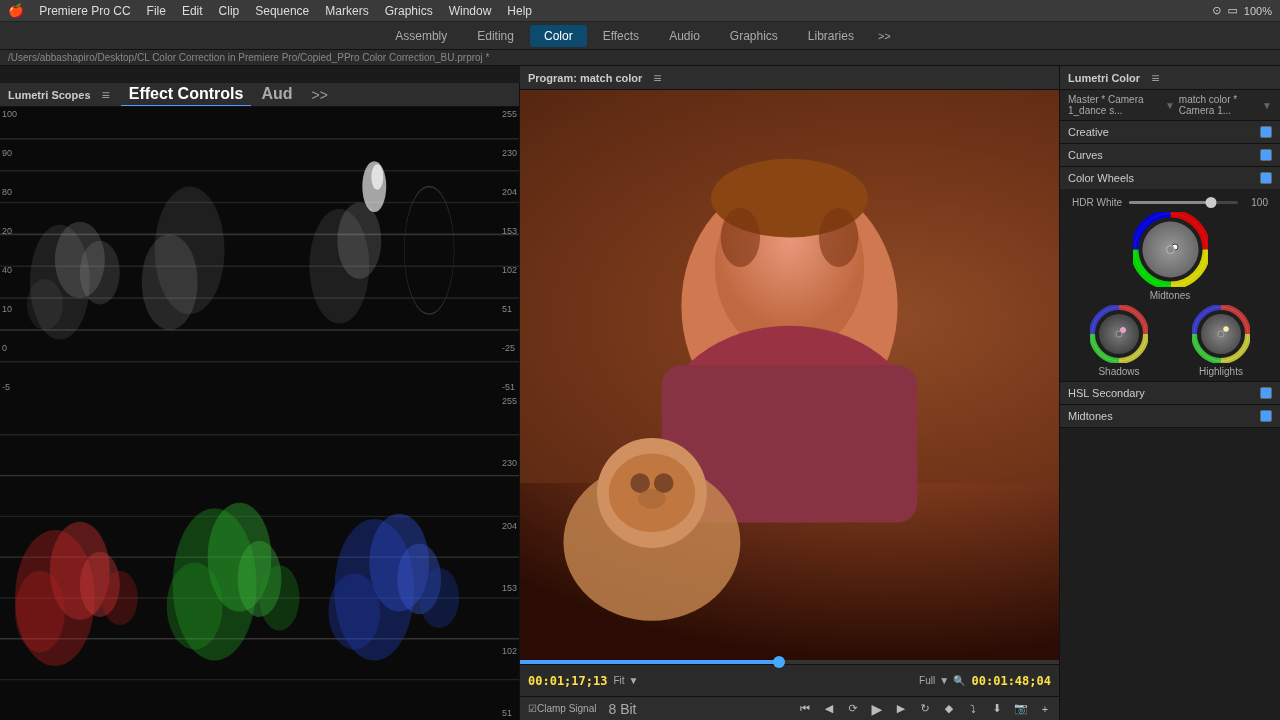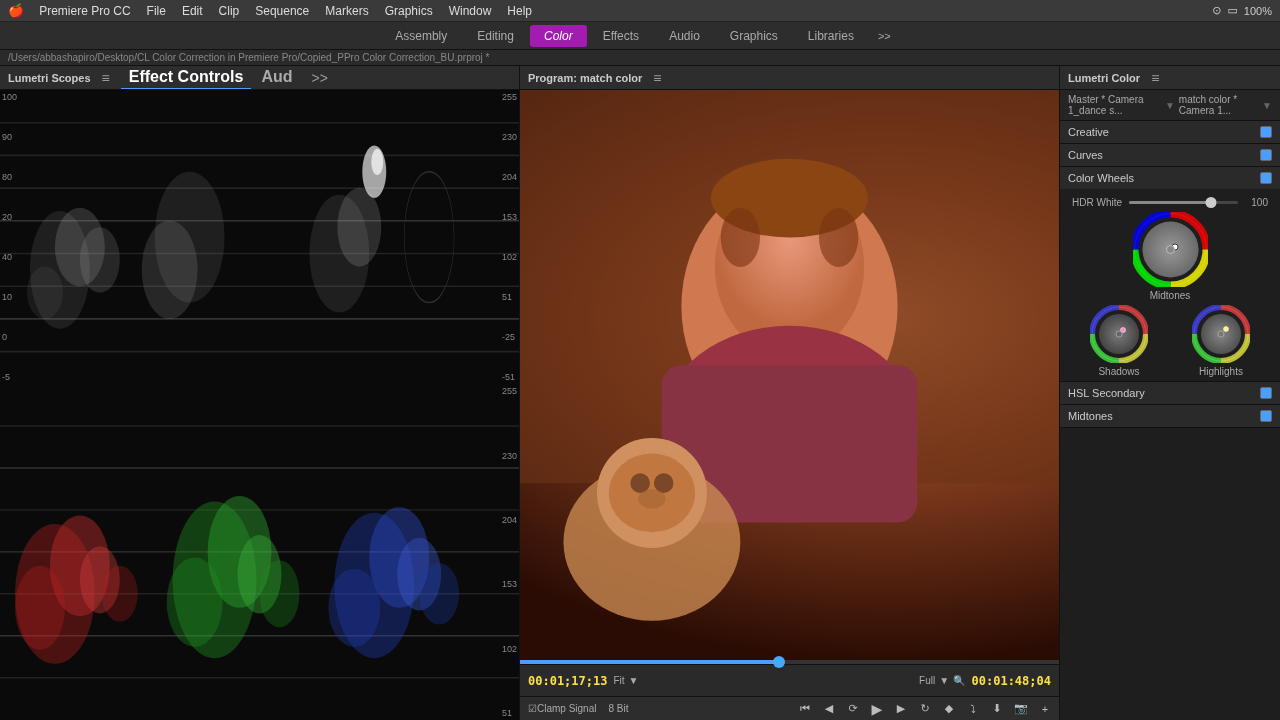--- a/index.html
+++ b/index.html
@@ -56,22 +56,21 @@
     }
     .workspace-tab {
       padding: 4px 14px;
       font-size: 12px;
       color: #aaa;
       cursor: pointer;
       border-radius: 3px;
     }
     .workspace-tab.active {
       color: #fff;
-      background: #a21caf;
-      font-style: italic;
+      background: #0c4a6e;
     }
     .workspace-tab-more {
       padding: 4px 8px;
       color: #aaa;
       cursor: pointer;
     }
 
     
     #title-bar {
       height: 16px;
@@ -90,20 +89,21 @@
       height: calc(720px - 22px - 28px - 16px);
     }
 
     
     #scopes-panel {
       width: 520px;
       background: #fca5a5;
       border-right: 1px solid #111;
       display: flex;
       flex-direction: column;
+      margin-top: 17px;
     }
     .panel-header {
       height: 24px;
       background: #2d2d2d;
       display: flex;
       align-items: center;
       padding: 0 8px;
       gap: 8px;
       border-bottom: 1px solid #111;
       flex-shrink: 0;
@@ -570,21 +570,21 @@
         <span style="font-size:10px;color:#aaa;">🔍</span>
       </div>
       <span class="timecode">00:01:48;04</span>
     </div>
 
     <div class="monitor-toolbar">
       <button class="transport-btn" style="width:auto;padding:0 4px;font-size:10px;color:#aaa;">
         <span>☑</span>
         <span style="font-size:10px;color:#aaa;">Clamp Signal</span>
       </button>
-      <button class="transport-btn" style="width:auto;padding:9px 4px;font-size:10px;color:#aaa;">8 Bit</button>
+      <button class="transport-btn" style="width:auto;padding:9px 4px;font-size:14px;color:#aaa;">8 Bit</button>
       <span style="flex:1;"></span>
       <button class="transport-btn">⏮</button>
       <button class="transport-btn">◀</button>
       <button class="transport-btn">⟳</button>
       <button class="transport-btn" style="font-size:14px;">▶</button>
       <button class="transport-btn">▶</button>
       <button class="transport-btn">↻</button>
       <button class="transport-btn">◆</button>
       <button class="transport-btn">⤵</button>
       <button class="transport-btn">⬇</button>

